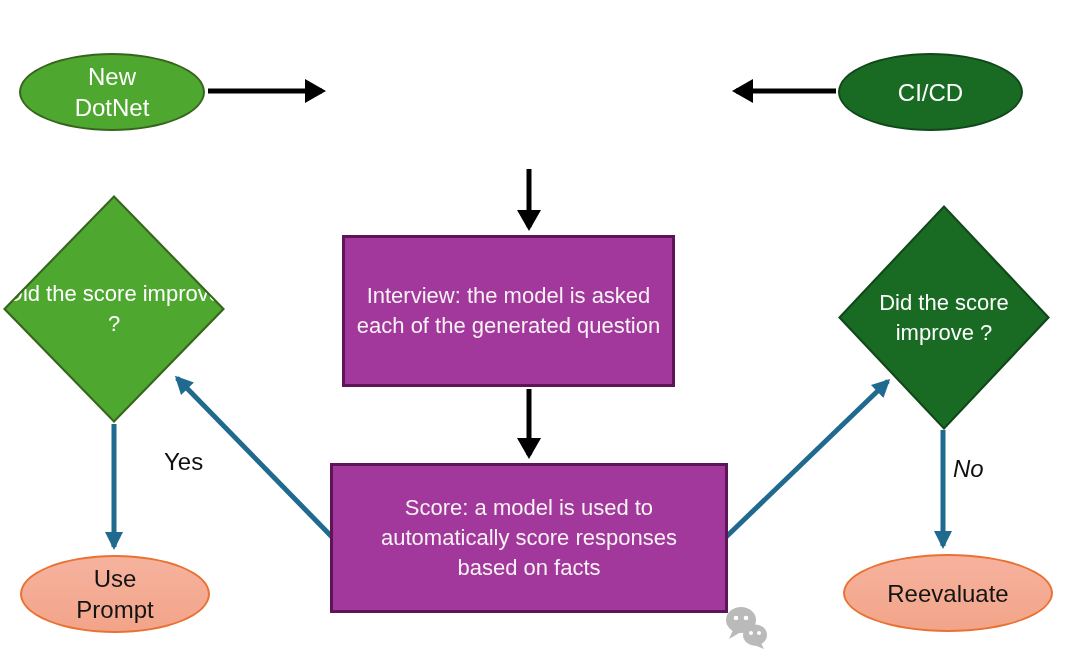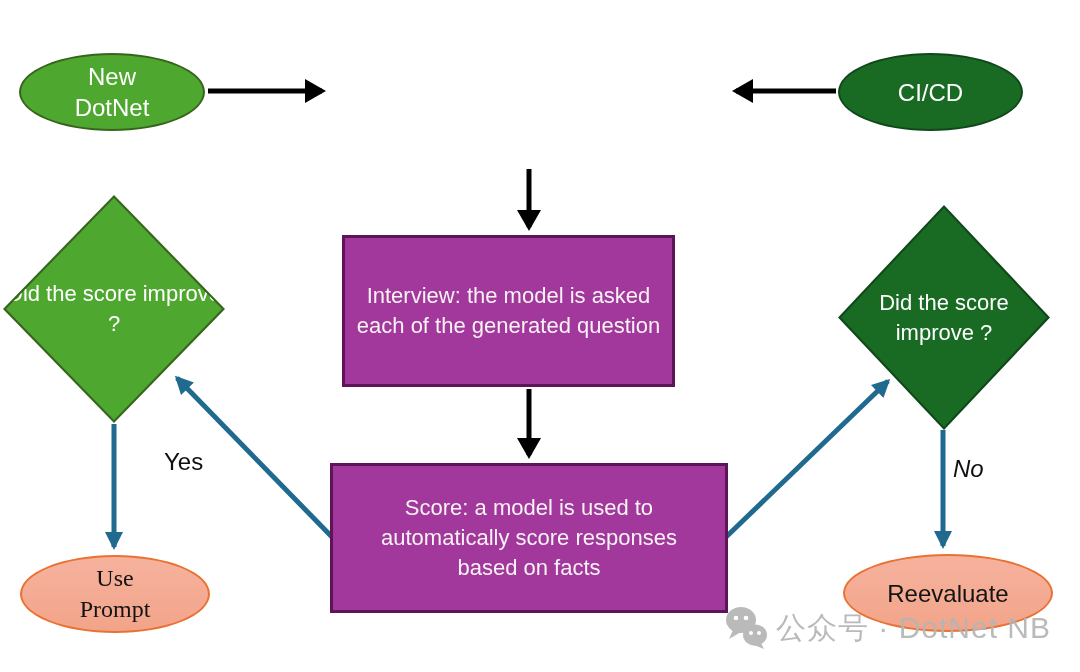--- a/index.html
+++ b/index.html
@@ -103,21 +103,21 @@
       <span class="lbl">Did the
 score
 improve
 ?</span>
     </div>
   </div>
 
   <div class="edge-label" style="left:124px; top:448px;margin-left:40px;">Yes</div>
   <div class="edge-label" style="left:953px; top:455px;font-style:italic;">No</div>
 
-  <div class="node ellipse salmon" style="left:20px; top:555px; width:190px; height:78px;font-family:Liberation Serif, serif;">
+  <div class="node ellipse salmon" style="left:20px; top:555px; width:190px; height:78px;">
     <span class="lbl">Use
 Prompt</span>
   </div>
 
   <div class="node ellipse salmon" style="left:843px; top:554px; width:210px; height:78px;">
     <span class="lbl">Reevaluate</span>
   </div>
 
   <div id="watermark">
     <span>
@@ -125,16 +125,15 @@
         <ellipse cx="17" cy="14" rx="15" ry="13" fill="#B5B5B5"></ellipse>
         <path d="M9 24 L5 33 L17 26 Z" fill="#B5B5B5"></path>
         <circle cx="12" cy="12" r="2.3" fill="#fff"></circle>
         <circle cx="22" cy="12" r="2.3" fill="#fff"></circle>
         <ellipse cx="31" cy="29" rx="12" ry="10.5" fill="#B5B5B5"></ellipse>
         <path d="M37 37 L40 43 L30 39 Z" fill="#B5B5B5"></path>
         <circle cx="27" cy="27" r="2" fill="#fff"></circle>
         <circle cx="35" cy="27" r="2" fill="#fff"></circle>
       </svg>
     </span>
-    <span class="wm-text">公众号 · DotNet NB</span>
   </div>
 
 </div>
 
 </body></html>

